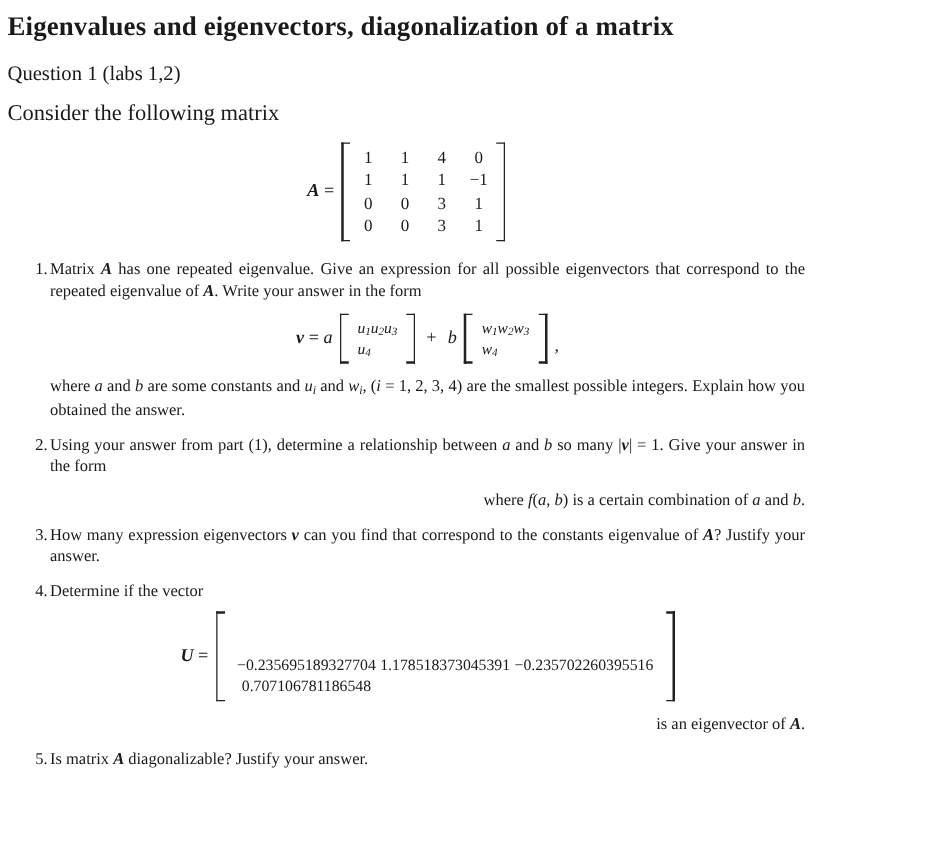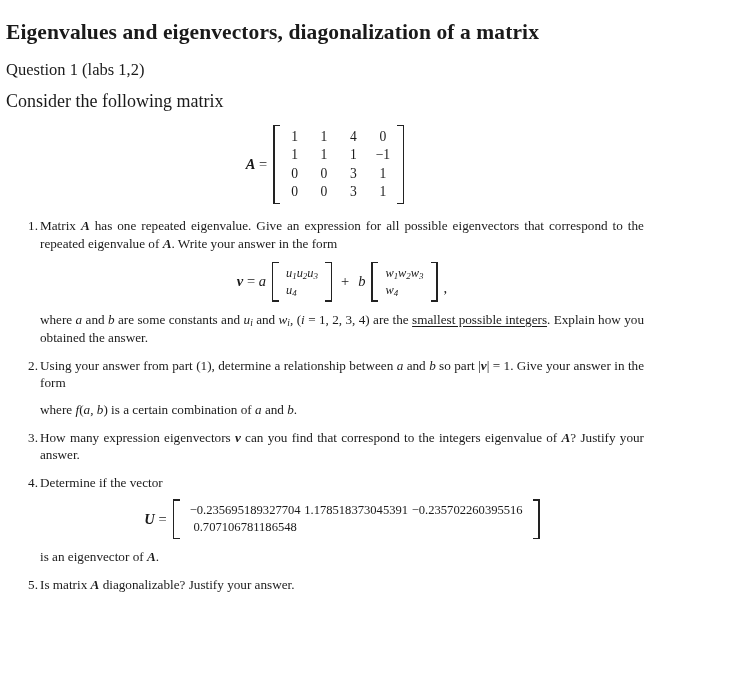--- a/index.html
+++ b/index.html
@@ -9,21 +9,21 @@
   }
   body {
     width: 746px;
     height: 686px;
     font-family: "Liberation Serif", "DejaVu Serif", serif;
     color: #1a1a1a;
     position: relative;
     overflow: hidden;
   }
   .page {
-    padding: 16px 6px 0 6px;
+    padding: 5px 6px 0 6px;
     box-sizing: border-box;
     width: 650px;
   }
   .title {
     font-size: 21.5px;
     line-height: 1.12;
     margin: 4px 0 0 0;
     letter-spacing: 0.1px;
   }
   .section-head {
@@ -55,38 +55,37 @@
     left: 14px;
     top: 0;
     width: 18px;
     text-align: right;
     font-size: 13.2px;
   }
   .sub {
     margin-top: 9px;
     text-align: justify;
   }
-  .sub.nojust { text-align: left; }
+  .sub.nojust { text-align: right; }
   
   .mi {                 
     font-family: "Liberation Serif", "DejaVu Serif", serif;
     font-style: italic;
   }
   .mb {                 
     font-family: "Liberation Serif", "DejaVu Serif", serif;
     font-style: italic;
     font-weight: bold;
   }
   .sub-idx {
     font-size: 0.72em;
     vertical-align: -0.22em;
     font-style: italic;
   }
   .uline {
-    text-decoration: underline;
     text-underline-offset: 2px;
   }
   
   .display {
     display: flex;
     justify-content: center;
     align-items: center;
     width: 100%;
   }
   .display.eq1 { margin-top: 12px; }
@@ -128,21 +127,21 @@
     padding: 3px 7px;
     font-size: 13.6px;
     line-height: 1.35;
     justify-items: center;
   }
   .mgrid.cols4 { grid-template-columns: repeat(4, 1fr); column-gap: 15px; }
   .mgrid.col1  { grid-template-columns: 1fr 1fr 1fr; }
   .mgrid .cell { text-align: center; white-space: nowrap; }
   .mgrid.numbers .cell { font-family: "Liberation Serif", "DejaVu Serif", serif; }
   .vec-u .cell { font-size: 12.4px; }
-  .Ugrid { padding: 3px 10px; }
+  .Ugrid { padding: 3px 10px; margin-top: 32px; }
   .Ugrid .cell { font-size: 12.6px; }
   .plus { font-size: 14.5px; padding: 0 3px; }
   .comma { font-size: 14.5px; align-self: flex-end; padding-bottom: 4px; }
   .centered-eq {
     text-align: center;
     font-size: 14px;
     margin-top: 10px;
   }
 </style>
 </head>
@@ -236,29 +235,29 @@
           </span>
           <span class="comma">,</span>
         </div>
       </div>
 
       <div class="sub"><span>where </span><span class="mi">a</span><span> and </span><span class="mi">b</span><span> are some constants and </span><span class="mi">u</span><span class="sub-idx">i</span><span> and </span><span class="mi">w</span><span class="sub-idx">i</span><span>, (</span><span class="mi">i</span><span> = 1, 2, 3, 4) are the </span><span class="uline">smallest possible integers</span><span>. Explain how you obtained the answer.</span></div>
     </li>
 
     <li>
       <span class="marker">2.</span>
-      <span><span>Using your answer from part (1), determine a relationship between </span><span class="mi">a</span><span> and </span><span class="mi">b</span><span> so part |</span><span class="mb">v</span><span>| = 1. Give your answer in the form</span></span>
+      <span><span>Using your answer from part (1), determine a relationship between </span><span class="mi">a</span><span> and </span><span class="mi">b</span><span> so many |</span><span class="mb">v</span><span>| = 1. Give your answer in the form</span></span>
 
 
       <div class="sub nojust"><span>where </span><span class="mi">f</span><span>(</span><span class="mi">a</span><span>, </span><span class="mi">b</span><span>) is a certain combination of </span><span class="mi">a</span><span> and </span><span class="mi">b</span><span>.</span></div>
     </li>
 
     <li>
       <span class="marker">3.</span>
-      <span><span>How many expression eigenvectors </span><span class="mb">v</span><span> can you find that correspond to the integers eigenvalue of </span><span class="mb">A</span><span>? Justify your answer.</span></span>
+      <span><span>How many expression eigenvectors </span><span class="mb">v</span><span> can you find that correspond to the constants eigenvalue of </span><span class="mb">A</span><span>? Justify your answer.</span></span>
     </li>
 
     <li>
       <span class="marker">4.</span>
       <span>Determine if the vector</span>
 
       <div class="display" style="margin-top:8px">
         <div class="eqrow">
           <span class="lhs">
             <span class="mb">U</span>

